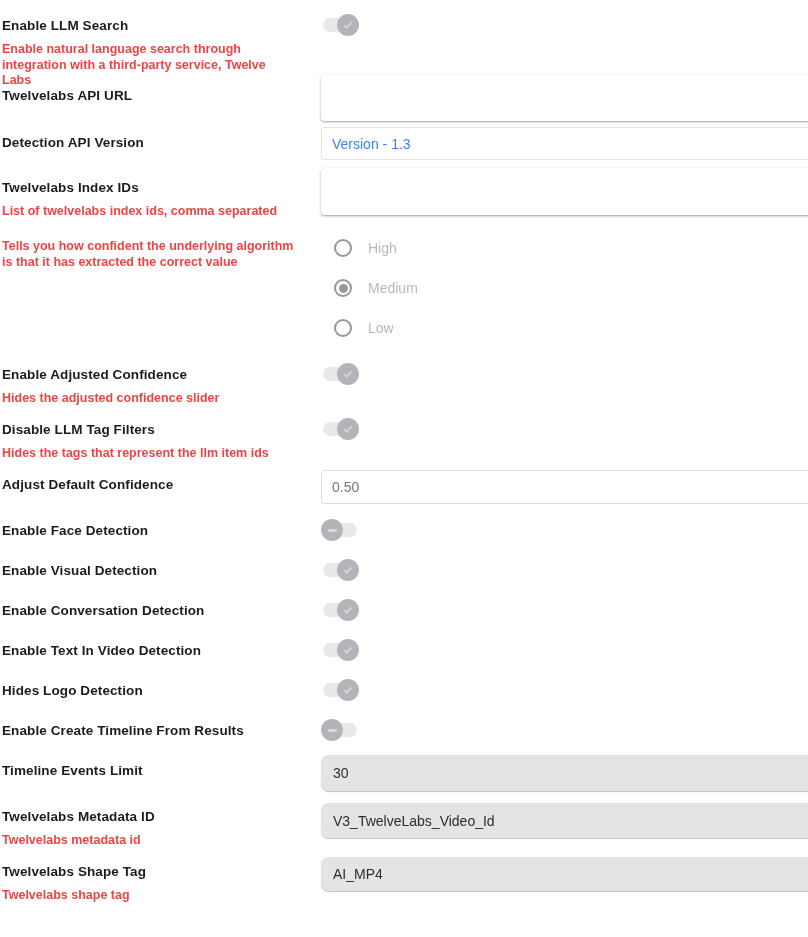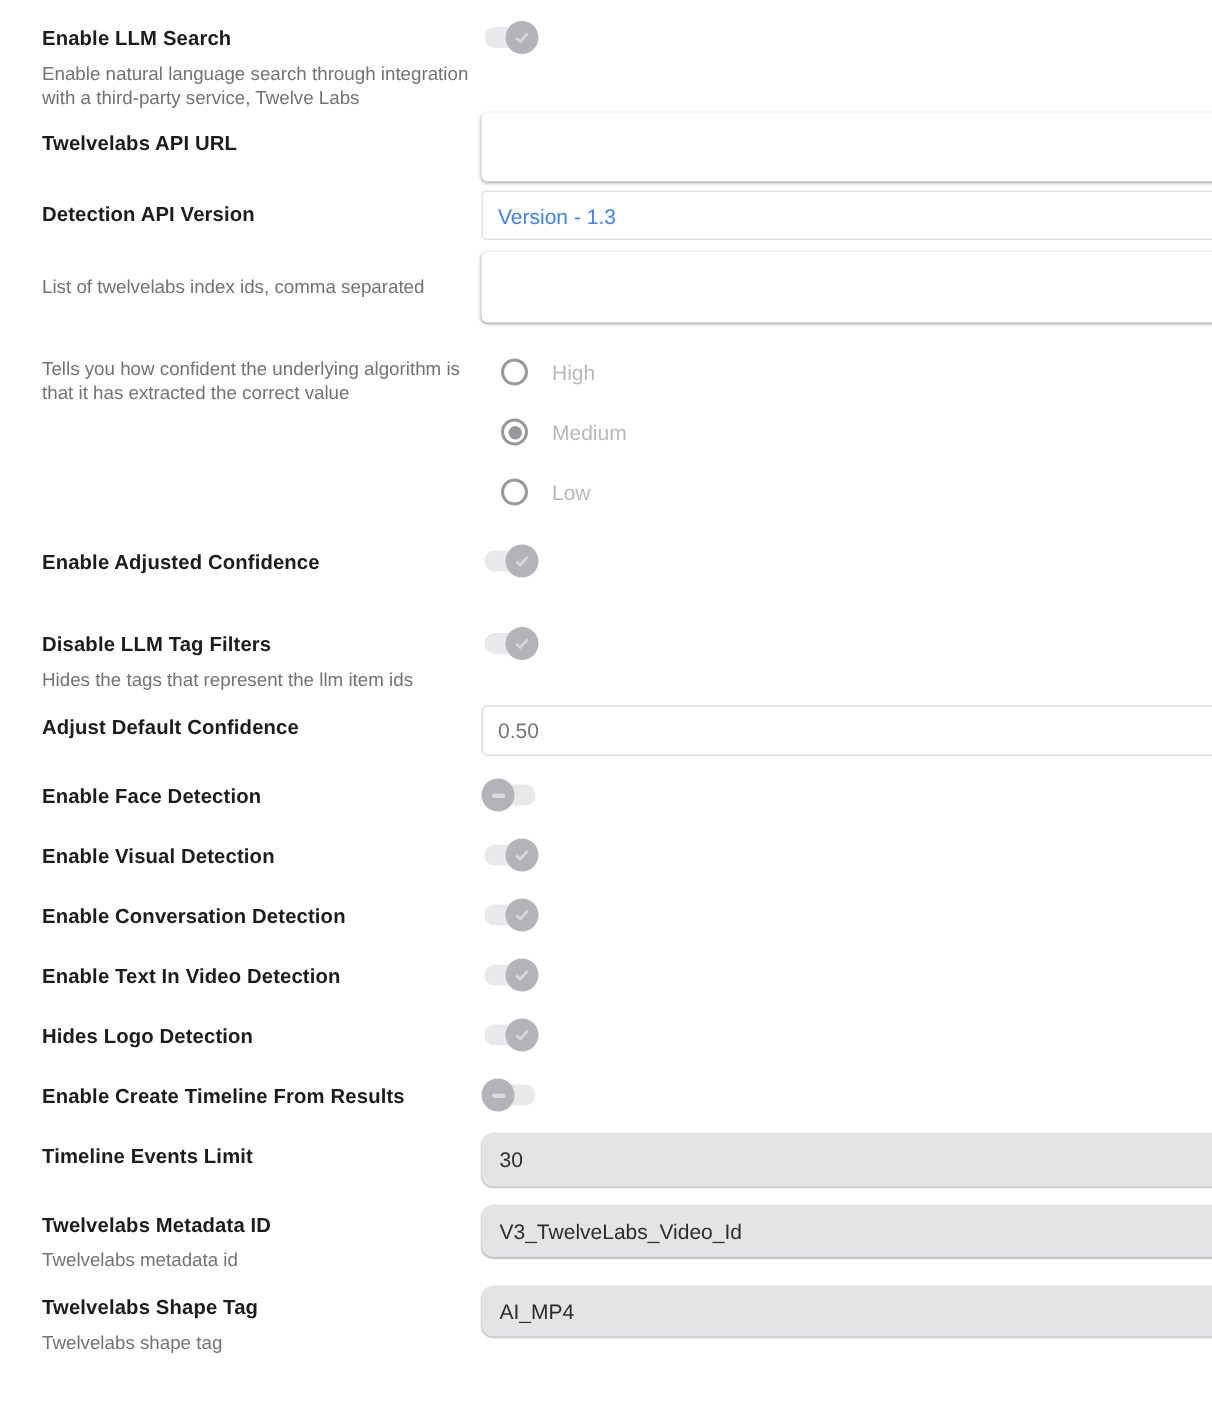--- a/index.html
+++ b/index.html
@@ -6,28 +6,28 @@
   html, body {
     width: 808px; height: 937px;
     background: #ffffff;
     overflow: hidden;
     font-family: "Liberation Sans", "DejaVu Sans", sans-serif;
   }
   .page { position: relative; width: 808px; height: 937px; }
 
   .row { position: absolute; left: 0; right: 0; }
 
-  .labels { position: absolute; left: 28px; width: 300px; }
+  .labels { position: absolute; left: 2px; width: 300px; }
   .label {
     font-size: 13.5px; font-weight: bold; color: #1c1c1e;
     line-height: 20px; letter-spacing: .1px;
   }
   .desc {
-    margin-top: 6px; font-size: 12.5px; color: #737373;
-    line-height: 15.5px; max-width: 296px;
+    margin-top: 6px; font-size: 12.5px; color: #ef4444;
+    line-height: 15.5px; max-width: 296px; font-weight: bold;
   }
 
   .control { position: absolute; left: 321px; right: -8px; }
 
   
   .toggle { position: relative; width: 38px; height: 22px; cursor: pointer; }
   .toggle .track {
     position: absolute; left: 2px; top: 4px;
     width: 34px; height: 14px; border-radius: 7px;
     background: #e9e9eb;
@@ -124,20 +124,21 @@
     </div>
     <div class="control" style="top:-6px">
       <div class="select-box">
         <span class="select-value">Version - 1.3</span>
       </div>
     </div>
   </div>
 
   <div class="row" style="top:178px">
     <div class="labels">
+      <div class="label">Twelvelabs Index IDs</div>
       <div class="desc">List of twelvelabs index ids, comma separated</div>
     </div>
     <div class="control" style="top:-10px">
       <textarea class="paper-area" style="height: 47px;"></textarea>
     </div>
   </div>
 
   <div class="row" style="top:233px">
     <div class="labels">
       <div class="desc">Tells you how confident the underlying algorithm is that it has extracted the correct value</div>
@@ -154,20 +155,21 @@
       <label class="radio-row">
         <span class="radio"></span>
         <span class="radio-label">Low</span>
       </label>
     </div>
   </div>
 
   <div class="row" style="top:365px">
     <div class="labels">
       <div class="label">Enable Adjusted Confidence</div>
+      <div class="desc">Hides the adjusted confidence slider</div>
     </div>
     <div class="control" style="top:-2px">
       <div class="toggle on">
         <div class="track"></div>
         <div class="knob">
           <svg width="12" height="12" viewBox="0 0 24 24">
               <path d="M4.5 12.5l5 5 10-11" stroke="#dadadd" stroke-width="3.5" fill="none"></path>
             </svg>
         </div>
       </div>

